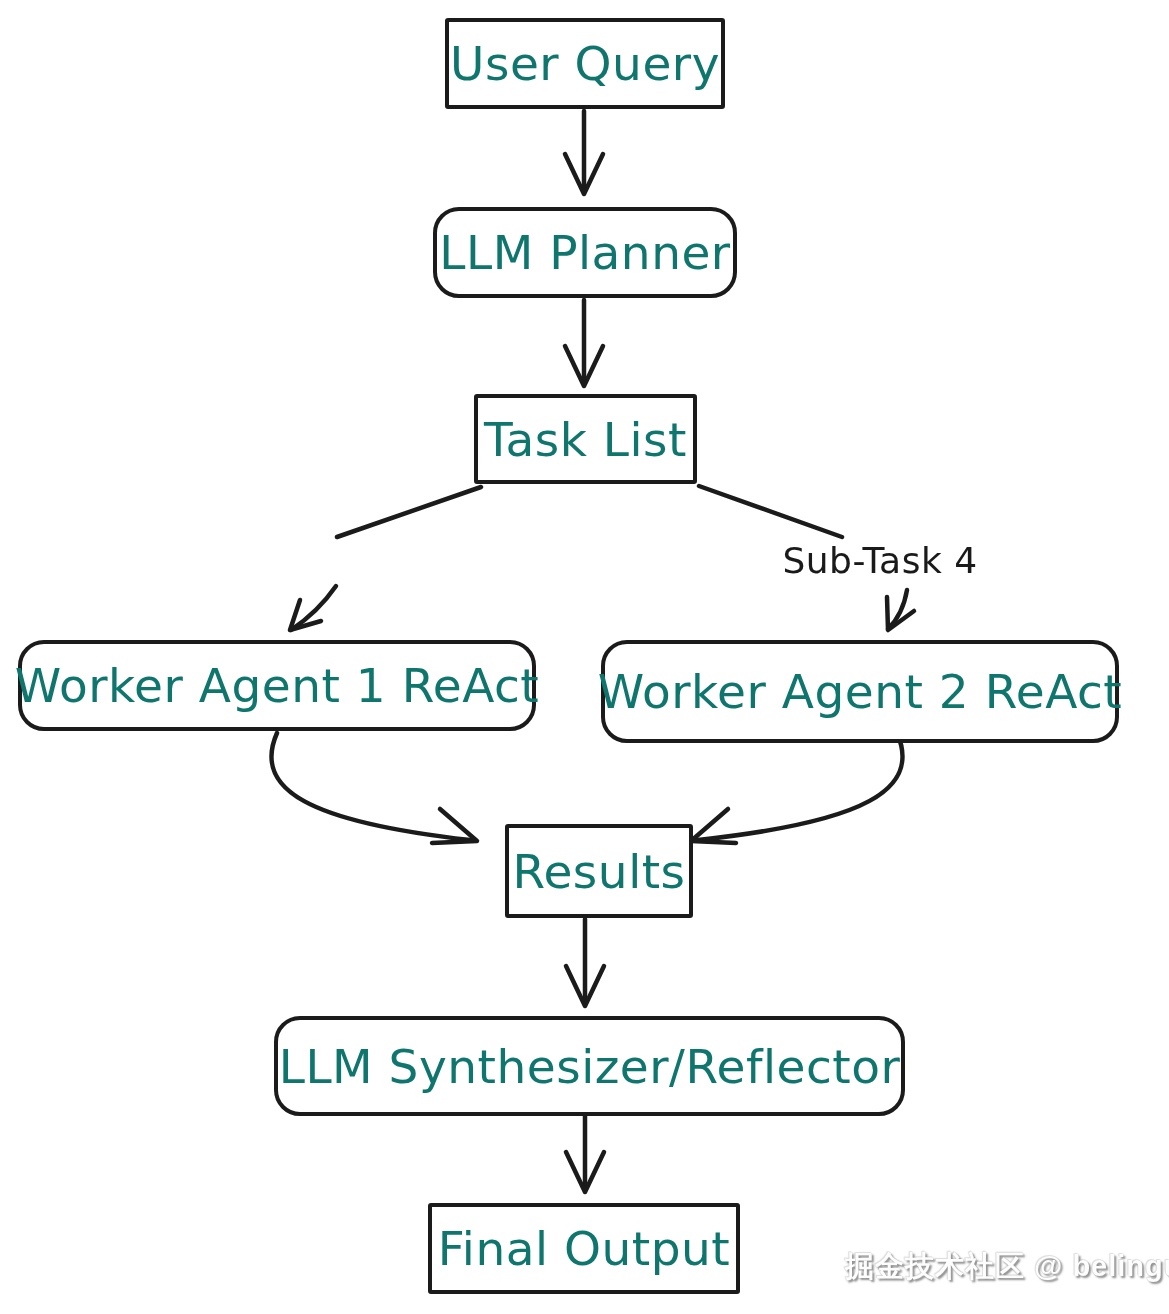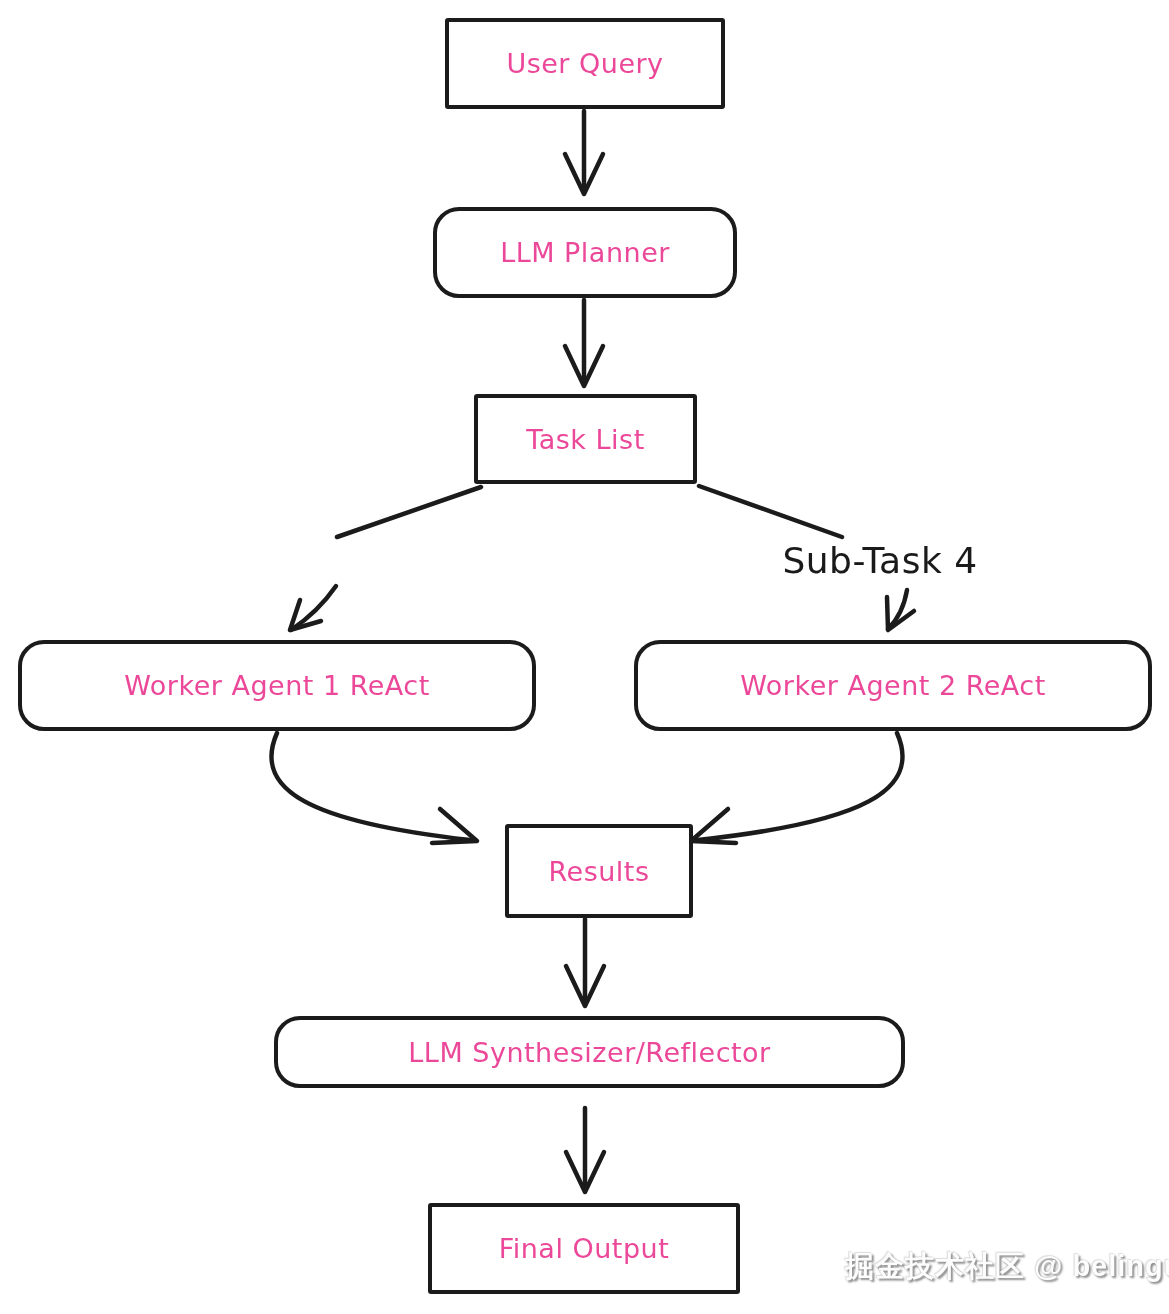--- a/index.html
+++ b/index.html
@@ -31,35 +31,35 @@
     stroke-linejoin: round;
   }
   .node {
     position: absolute;
     box-sizing: border-box;
     border: 4.5px solid #1b1b1b;
     background: #ffffff;
     display: flex;
     align-items: center;
     justify-content: center;
-    font-size: 27px;
+    font-size: 47px;
     letter-spacing: 0.5px;
     white-space: nowrap;
-    color: #ec4899;
+    color: #0f766e;
   }
   .node.sharp   { border-radius: 3px; }
   .node.rounded { border-radius: 26px; }
 
   .n-user-query  { left: 445px; top: 18px;   width: 280px; height: 91px; }
   .n-llm-planner { left: 433px; top: 207px;  width: 304px; height: 91px; }
   .n-task-list   { left: 474px; top: 394px;  width: 223px; height: 90px; }
   .n-worker-1    { left: 18px;  top: 640px;  width: 518px; height: 91px; }
-  .n-worker-2    { left: 634px; top: 640px;  width: 518px; height: 91px; }
+  .n-worker-2    { left: 601px; top: 640px;  width: 518px; height: 103px; }
   .n-results     { left: 505px; top: 824px;  width: 188px; height: 94px; }
-  .n-synth       { left: 274px; top: 1016px; width: 631px; height: 72px; }
+  .n-synth       { left: 274px; top: 1016px; width: 631px; height: 100px; }
   .n-final       { left: 428px; top: 1203px; width: 312px; height: 91px; }
 
   .edge-label {
     position: absolute;
     width: 300px;
     text-align: center;
     font-size: 36px;
     letter-spacing: 0.5px;
     white-space: nowrap;
     color: #1a1a1a;

